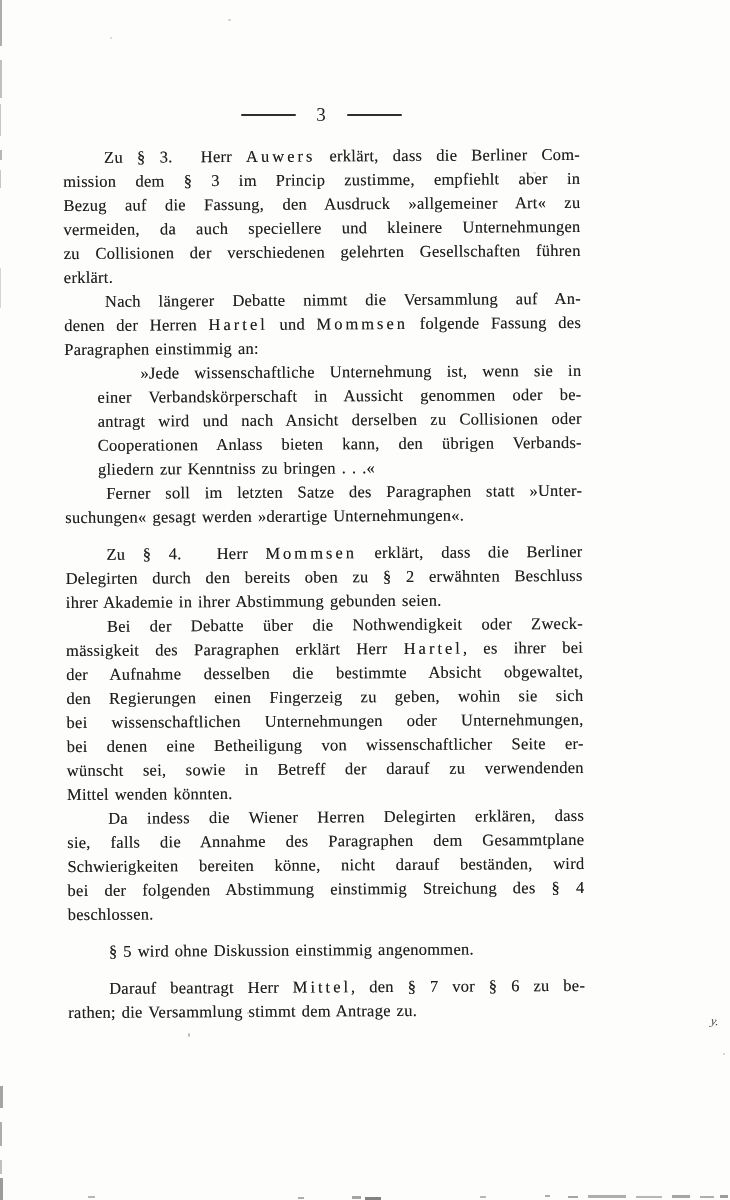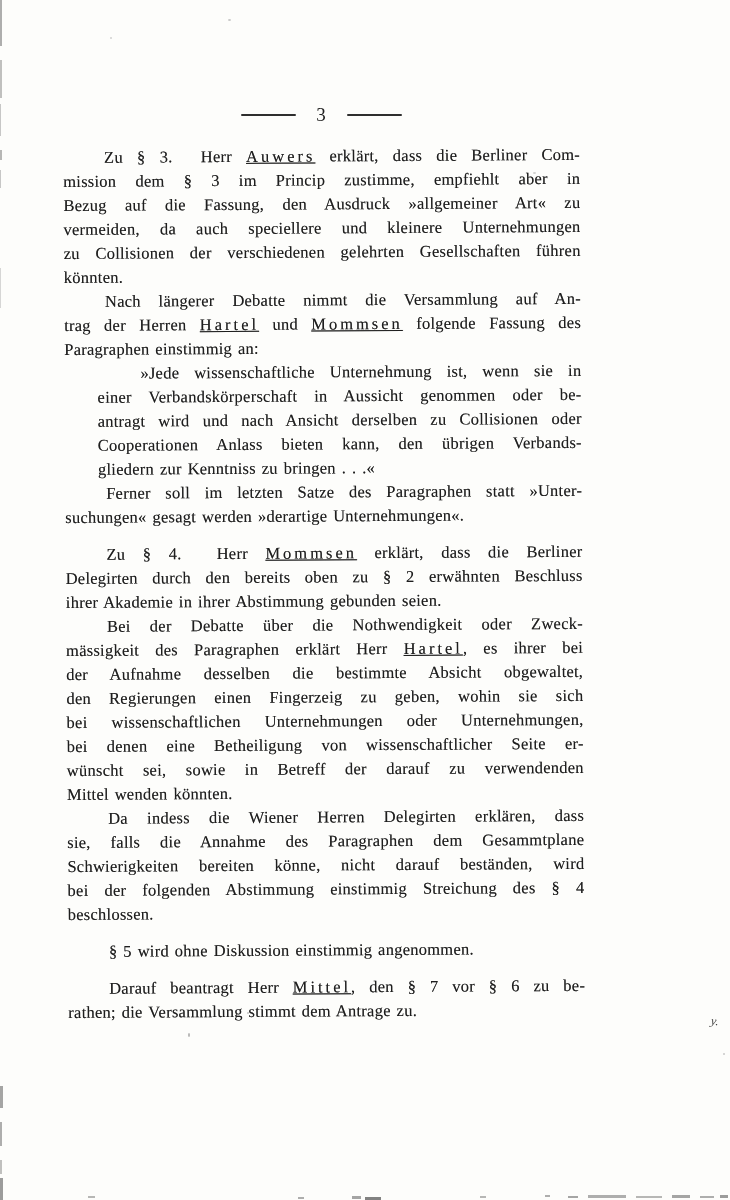--- a/index.html
+++ b/index.html
@@ -35,21 +35,21 @@
     transform-origin: top left;
     text-shadow: 0 0 0.4px rgba(30,30,30,0.55);
   }
   .para { text-align: justify; }
   .para.gap { margin-top: 13px; }
   .line { text-align: justify; text-align-last: justify; }
   .line.last { text-align-last: left; }
   .para.body .line.first { text-indent: 41px; }
   .para.quote { padding-left: 33px; }
   .para.quote .line.first { text-indent: 43px; }
-  .spaced { letter-spacing: 3px; text-decoration: underline; }
+  .spaced { letter-spacing: 3px; }
 
   
   .edge-artifact { position: absolute; background: #4d4d4d; }
   .speck { position: absolute; background: #6b6b6b; border-radius: 50%; }
   .margin-mark {
     position: absolute; left: 711px; top: 1014px;
     font-size: 12px; color: #3a3a3a; font-style: italic;
     transform: rotate(8deg);
   }
 </style>
@@ -64,25 +64,25 @@
     <span class="rule"></span>
   </div>
 
   <div class="text-block">
       <div class="para body">
         <div class="line first"><span>Zu § 3.&nbsp; Herr </span><span class="spaced">Auwers</span><span> erklärt, dass die Berliner Com-</span></div>
         <div class="line"><span>mission dem § 3 im Princip zustimme, empfiehlt aber in</span></div>
         <div class="line"><span>Bezug auf die Fassung, den Ausdruck »allgemeiner Art« zu</span></div>
         <div class="line"><span>vermeiden, da auch speciellere und kleinere Unternehmungen</span></div>
         <div class="line"><span>zu Collisionen der verschiedenen gelehrten Gesellschaften führen</span></div>
-        <div class="line last"><span>könnten.</span></div>
+        <div class="line last"><span>erklärt.</span></div>
       </div>
       <div class="para body">
         <div class="line first"><span>Nach längerer Debatte nimmt die Versammlung auf An-</span></div>
-        <div class="line"><span>trag der Herren </span><span class="spaced">Hartel</span><span> und </span><span class="spaced">Mommsen</span><span> folgende Fassung des</span></div>
+        <div class="line"><span>denen der Herren </span><span class="spaced">Hartel</span><span> und </span><span class="spaced">Mommsen</span><span> folgende Fassung des</span></div>
         <div class="line last"><span>Paragraphen einstimmig an:</span></div>
       </div>
       <div class="para quote">
         <div class="line first"><span>»Jede wissenschaftliche Unternehmung ist, wenn sie in</span></div>
         <div class="line"><span>einer Verbandskörperschaft in Aussicht genommen oder be-</span></div>
         <div class="line"><span>antragt wird und nach Ansicht derselben zu Collisionen oder</span></div>
         <div class="line"><span>Cooperationen Anlass bieten kann, den übrigen Verbands-</span></div>
         <div class="line last"><span>gliedern zur Kenntniss zu bringen&nbsp;.&nbsp;.&nbsp;.«</span></div>
       </div>
       <div class="para body">

